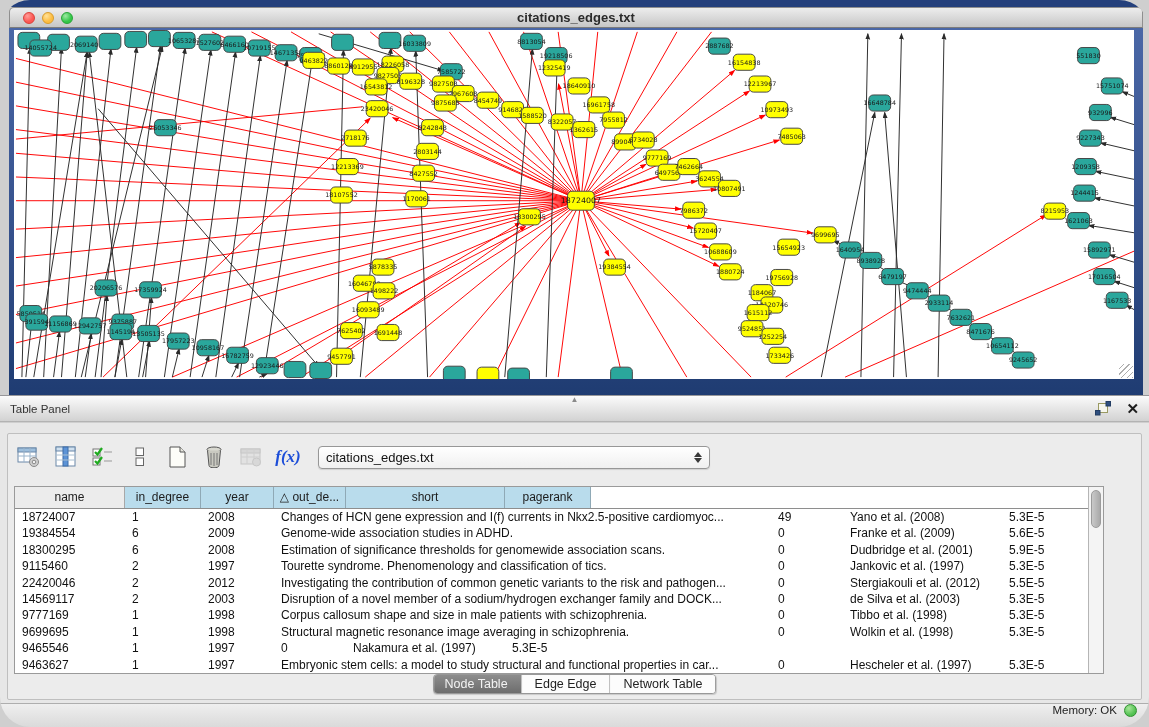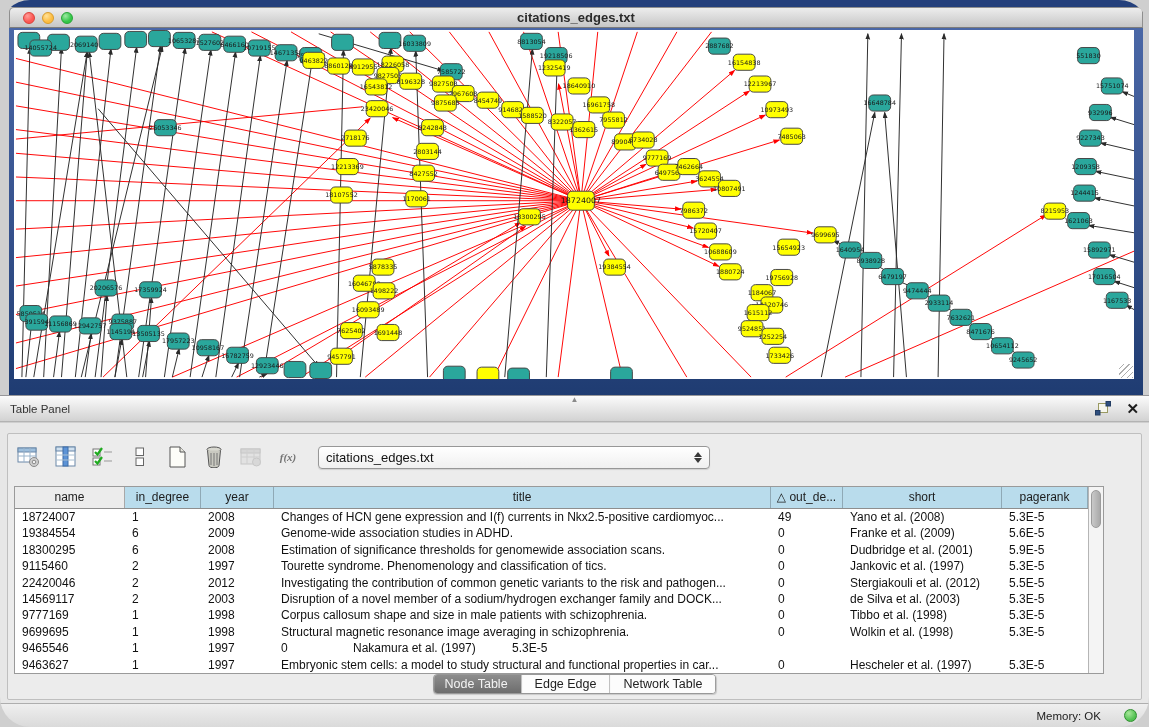--- a/index.html
+++ b/index.html
@@ -38,21 +38,21 @@
   .float-btn { width:18px; height:16px; margin-right:14px; cursor:default; }
   .close-btn { font-size:15px; font-weight:bold; color:#1c1c1c; line-height:16px; cursor:default; }
 
   .panel-body { position:absolute; top:423px; left:0; right:0; bottom:24px; background:#e7e7e7; }
   .inset { position:absolute; top:10px; left:7px; right:7px; bottom:3px;
            background:#ececec; border:1px solid #bfbfbf; border-radius:2px; }
 
   .toolbar { position:absolute; top:7px; left:8px; height:32px; display:flex; align-items:center; gap:11px; }
   .tool-btn { width:26px; height:26px; display:flex; align-items:center; justify-content:center; }
   .tool-btn.disabled { opacity:.45; }
-  .fx { font-family:"Liberation Serif", serif; font-style:italic; font-weight:bold; font-size:11px; color:#737373; }
+  .fx { font-family:"Liberation Serif", serif; font-style:italic; font-weight:bold; font-size:17px; color:#1d4ed8; }
   .dropdown { width:392px; height:23px; margin-left:6px; background:linear-gradient(#ffffff,#f0f0f0);
               border:1px solid #979797; border-radius:4px; display:flex; align-items:center;
               padding:0 7px; font-size:13px; color:#111; box-shadow:0 1px 1px rgba(0,0,0,.12); }
   .dropdown .dd-label { flex:1; }
   .stepper { display:flex; flex-direction:column; gap:1px; align-items:center; }
   .stepper i { width:0; height:0; border-left:4px solid transparent; border-right:4px solid transparent; }
   .stepper .up { border-bottom:5px solid #3a3a3a; }
   .stepper .down { border-top:5px solid #3a3a3a; }
 
   .tablebox { position:absolute; top:52px; left:6px; width:1090px; height:188px;
@@ -70,21 +70,21 @@
 
   .tabs { position:absolute; bottom:5px; left:50%; transform:translateX(-50%); display:flex;
           border:1px solid #989898; border-radius:4px; overflow:hidden; background:#fcfcfc; height:20px;
           box-shadow:0 1px 1px rgba(0,0,0,.15); }
   .tab { padding:0 13px; font-size:12.5px; line-height:19px; color:#222; border-left:1px solid #bdbdbd; background:#fcfcfc; }
   .tab:first-child { border-left:none;padding-left:11px; }
   .tab.active { background:linear-gradient(#8d8d8d,#6d6d6d); color:#f3f3f3; }
 
   .status-bar { position:absolute; bottom:0; left:0; right:0; height:24px;
                 background:linear-gradient(#efefef,#dadada); border-top:1px solid #aeaeae;
-                display:flex; align-items:center; justify-content:flex-end; gap:23px; padding-right:12px; }
+                display:flex; justify-content:flex-end; gap:7px; padding-right:12px; }
   .mem-label { font-size:11.5px; color:#222; }
   .mem-dot { width:13px; height:13px; border-radius:50%; background:radial-gradient(circle at 35% 30%, #a8e79a, #52c152 65%); border:1px solid #2f8f2f; }
 </style>
 </head>
 <body>
 
 <div class="screen">
 
   <div class="desktop-top"></div>
 
@@ -540,21 +540,20 @@
             </span>
         </div>
       </div>
 
       <div class="tablebox">
         <div class="tcols">
           <div class="thead" id="thead">
               <div class="th plain" style="width: 110px;">name</div>
               <div class="th" style="width: 76px;">in_degree</div>
               <div class="th" style="width: 73px;">year</div>
-              <div class="th" style="width: 497px;">title</div>
               <div class="th" style="width: 72px;">△ out_de...</div>
               <div class="th" style="width: 159px;">short</div>
               <div class="th" style="width: 86px;">pagerank</div>
             </div>
           <div id="tbody">
               <div class="tr">
                 <div class="td" style="width: 110px;">18724007</div>
                 <div class="td" style="width: 76px;">1</div>
                 <div class="td" style="width: 73px;">2008</div>
                 <div class="td" style="width: 497px;">Changes of HCN gene expression and I(f) currents in Nkx2.5-positive cardiomyoc...</div>

